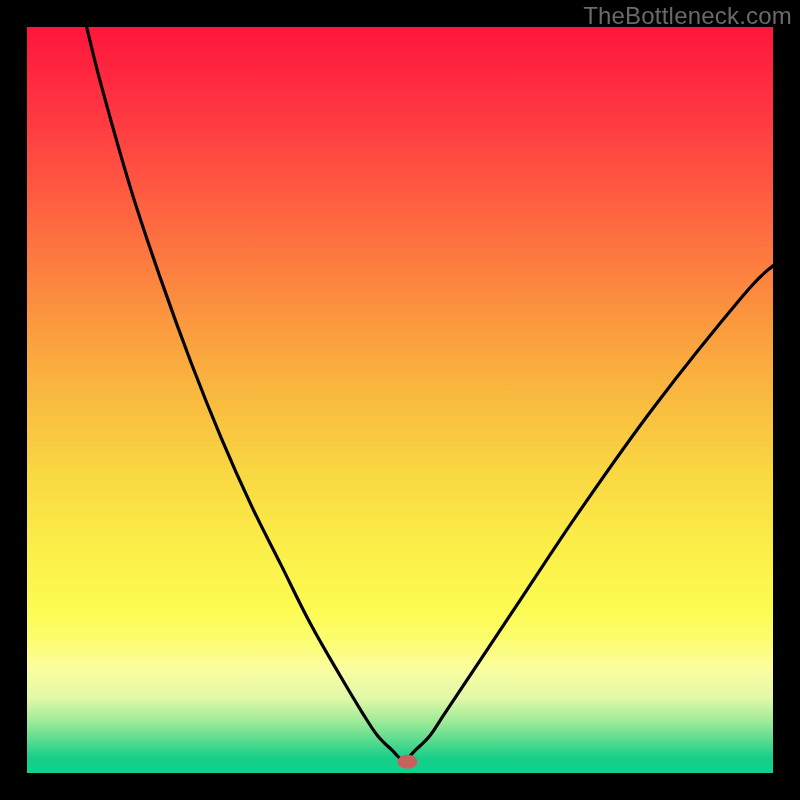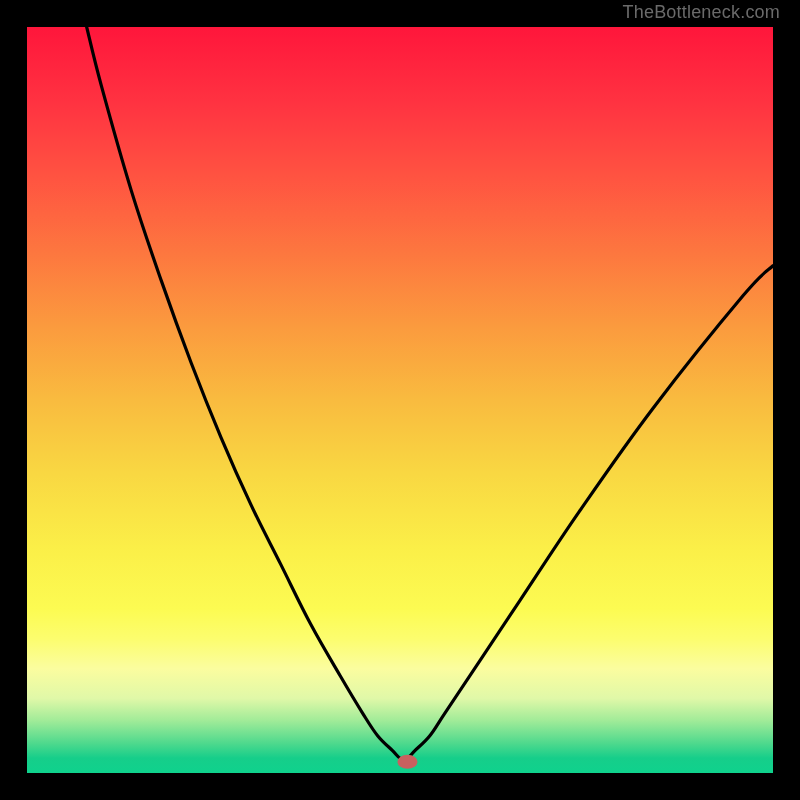--- a/index.html
+++ b/index.html
@@ -13,23 +13,23 @@
   }
   .outer {
     position: relative;
     width: 800px;
     height: 800px;
     background: #000;
   }
   .attribution {
     position: absolute;
     top: 2px;
-    right: 20px;
+    right: 8px;
     color: #6a6a6a;
-    font-size: 18px;
+    font-size: 24px;
     font-weight: 400;
     letter-spacing: 0.2px;
     z-index: 10;
   }
   .plot-area {
     position: absolute;
     left: 27px;
     top: 27px;
     width: 746px;
     height: 746px;

